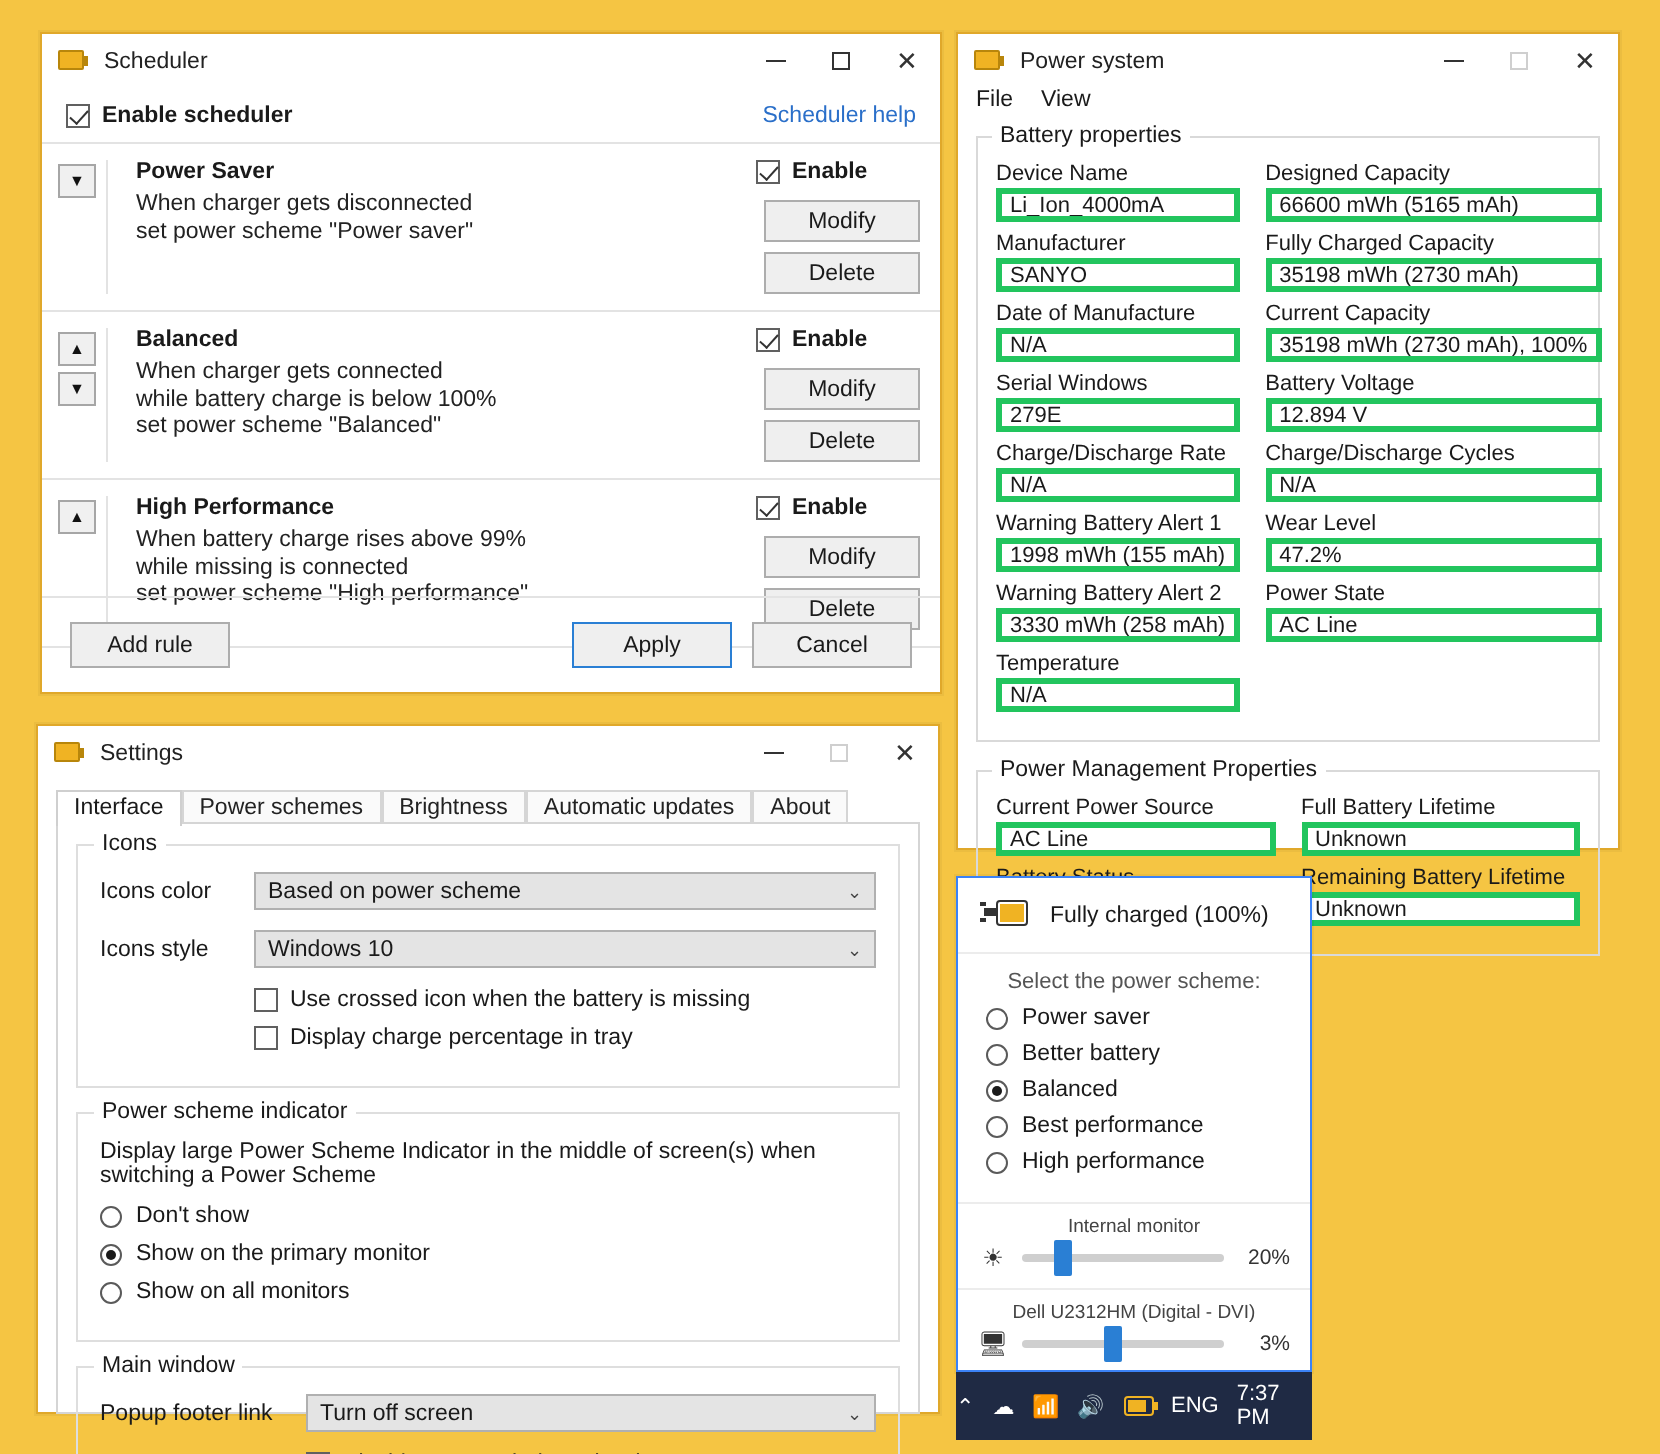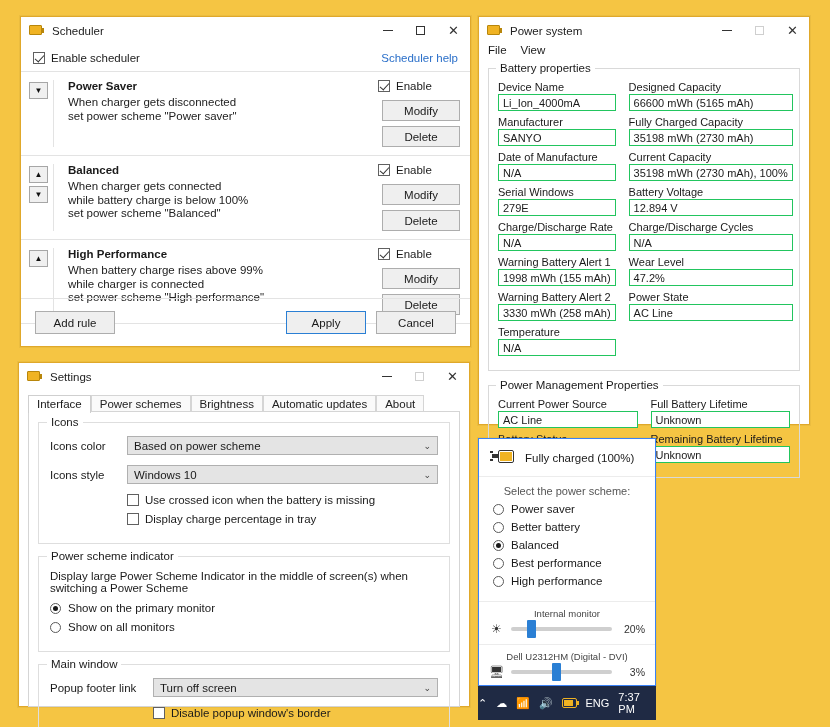--- a/index.html
+++ b/index.html
@@ -60,21 +60,21 @@
   .glyph-max.dim { border-color:#cfcfcf; }
 
   
   #scheduler { left: 20px; top: 16px; width: 451px; height: 331px; }
   .sched-top {
     height: 28px; display:flex; align-items:center;
     padding: 0 12px 0 12px;
     border-bottom: 1px solid #e3e3e3;
   }
   .sched-help { margin-left:auto; color:#2a6fc9; font-size:11.5px; cursor:pointer; }
-  .chk { display:inline-flex; align-items:flex-start; gap:6px; font-size:11.5px; }
+  .chk { display:inline-flex; align-items:flex-start; gap:6px; font-size:11.5px;font-weight:bold; }
   .box {
     width: 12px; height:12px; border:1px solid #606060; background:#fff;
     display:inline-block; position:relative; flex:none;
   }
   .box.checked::after {
     content:""; position:absolute; left:3px; top:0px;
     width:4px; height:8px; border:solid #333;
     border-width:0 1.5px 1.5px 0; transform:rotate(42deg);
   }
   .rule-list { }
@@ -125,21 +125,21 @@
     position:relative;
   }
   .groupbox > .gb-title {
     position:absolute; top:-7px; left:7px; background:#fff;
     padding:0 4px; font-size:11.5px; color:#1a1a1a;
   }
   .field-grid { display:grid; grid-template-columns:1fr 1fr; column-gap:13px; row-gap:0px; }
   .field { margin-bottom:5px; }
   .field-label { font-size:11px; margin-bottom:1px; color:#1a1a1a; }
   .field-input {
-    border:1px solid #22c55e; background:#fff; height:17px;
+    border:3px solid #22c55e; background:#fff; height:17px;
     font-size:11px; padding:0 4px; display:flex; align-items:center;
     color:#1a1a1a; overflow:hidden; white-space:nowrap;
   }
 
   
   #settings { left:18px; top:362px; width:452px; height:345px; }
   .tabs { display:flex; padding-left:9px; margin-top:2px; height:20px; align-items:flex-end; }
   .tab {
     font-size:11.5px; padding:2px 8px 3px 8px; border:1px solid #d5d5d5;
     border-bottom:none; background:#fafafa; color:#222; cursor:pointer;
@@ -281,21 +281,21 @@
 
     <div class="rule">
       <div class="rule-arrows">
         <span class="arrowbtn">
             <span>▲</span>
           </span>
       </div>
       <div class="rule-body">
         <div class="rule-title">High Performance</div>
         <div class="rule-line">When battery charge rises above 99%</div>
-        <div class="rule-line">while charger is connected</div>
+        <div class="rule-line">while missing is connected</div>
         <div class="rule-line">set power scheme "High performance"</div>
       </div>
       <div class="rule-actions">
         <label class="chk">
           <span class="box checked"></span>
           <span>Enable</span>
         </label>
         <button class="btn">Modify</button>
         <button class="btn">Delete</button>
       </div>
@@ -473,20 +473,24 @@
       </label>
       <label class="indent-chk">
         <span class="box"></span>
         <span>Display charge percentage in tray</span>
       </label>
     </div>
 
     <div class="sgroup">
       <span class="gb-title">Power scheme indicator</span>
       <div class="desc">Display large Power Scheme Indicator in the middle of screen(s) when switching a Power Scheme</div>
+      <label class="radio-row">
+        <span class="radio"></span>
+        <span>Don't show</span>
+      </label>
       <label class="radio-row">
         <span class="radio sel"></span>
         <span>Show on the primary monitor</span>
       </label>
       <label class="radio-row">
         <span class="radio"></span>
         <span>Show on all monitors</span>
       </label>
     </div>
 

